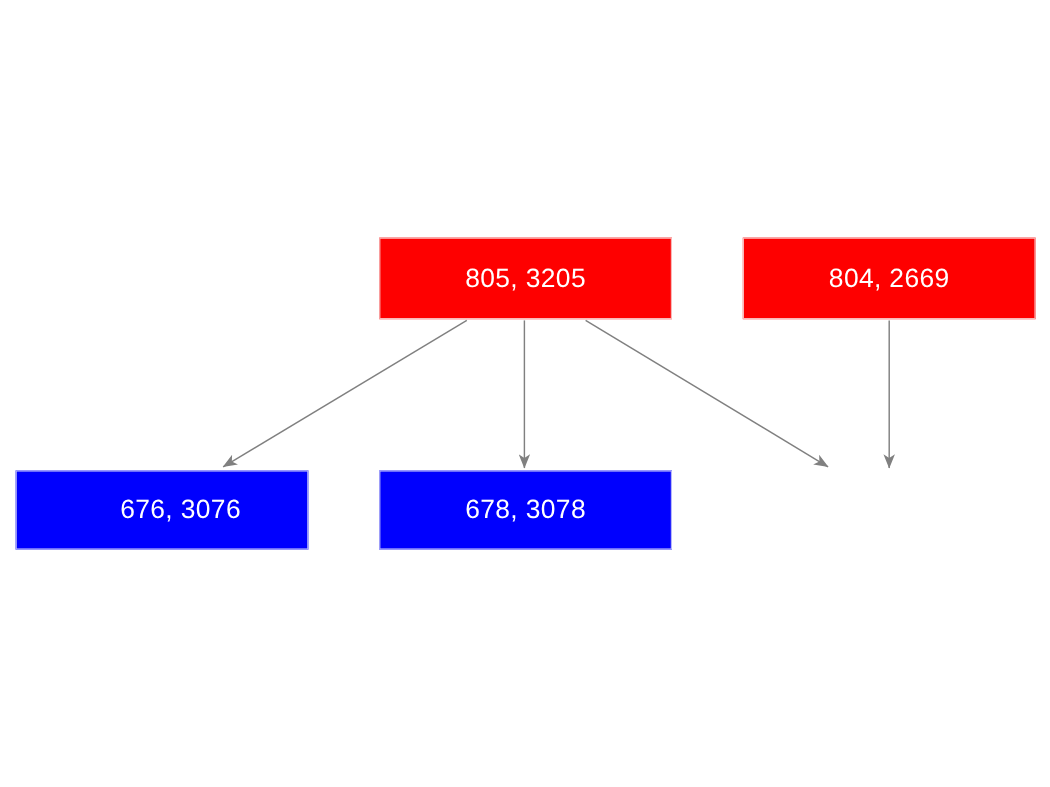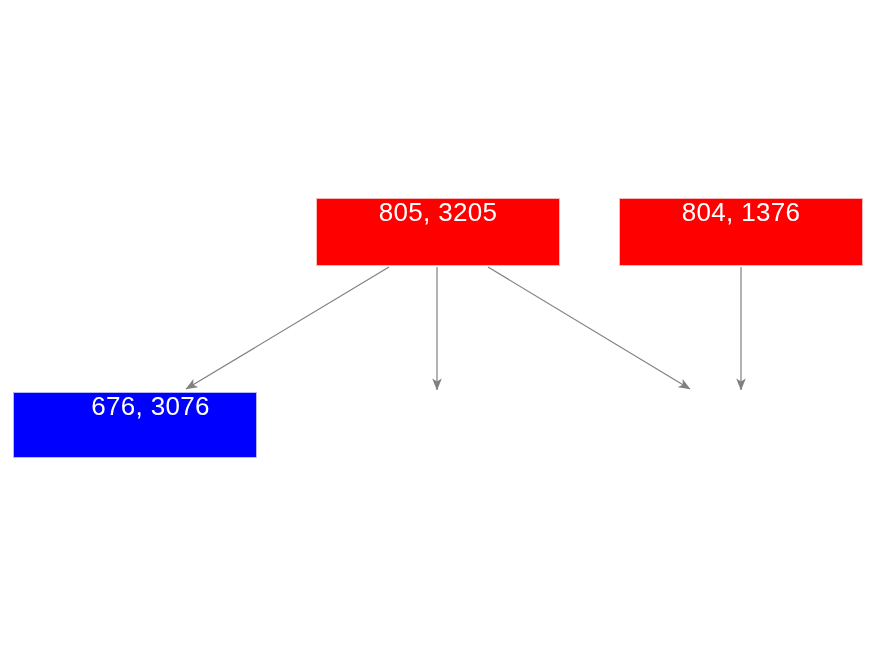--- a/index.html
+++ b/index.html
@@ -22,24 +22,24 @@
     position: absolute;
     left: 0;
     top: 0;
     width: 875px;
     height: 656px;
   }
   .node {
     position: absolute;
     box-sizing: border-box;
     display: flex;
-    align-items: flex-start;
+    align-items: center;
     justify-content: center;
     color: #ffffff;
-    font-size: 26px;
+    font-size: 22px;
     font-family: "Liberation Sans", sans-serif;
     line-height: 1;
     letter-spacing: 0.3px;
     white-space: nowrap;
     z-index: 2;
   }
   .node.red {
     background: #fe0000;
     border: 1px solid #f8b8b8;
   }
@@ -69,22 +69,25 @@
       <line x1="488" y1="267" x2="690" y2="389" stroke="#808080" stroke-width="1.2" marker-end="url(#arrowhead)"></line>
       <line x1="741" y1="267" x2="741" y2="390" stroke="#808080" stroke-width="1.2" marker-end="url(#arrowhead)"></line>
     </g>
   </svg>
 
   <div class="node red" style="left:316px; top:198px; width:244px; height:68px;">
     <span class="node-label">805, 3205</span>
   </div>
 
   <div class="node red" style="left:619px; top:198px; width:244px; height:68px;">
-    <span class="node-label">804, 1376</span>
+    <span class="node-label">804, 2669</span>
   </div>
 
   <div class="node blue" style="left:13px; top:392px; width:244px; height:66px;padding-left:31px;">
     <span class="node-label">676, 3076</span>
   </div>
 
+  <div class="node blue" style="left:316px; top:392px; width:244px; height:66px;">
+    <span class="node-label">678, 3078</span>
+  </div>
 
 
 </div>
 
 </body></html>

